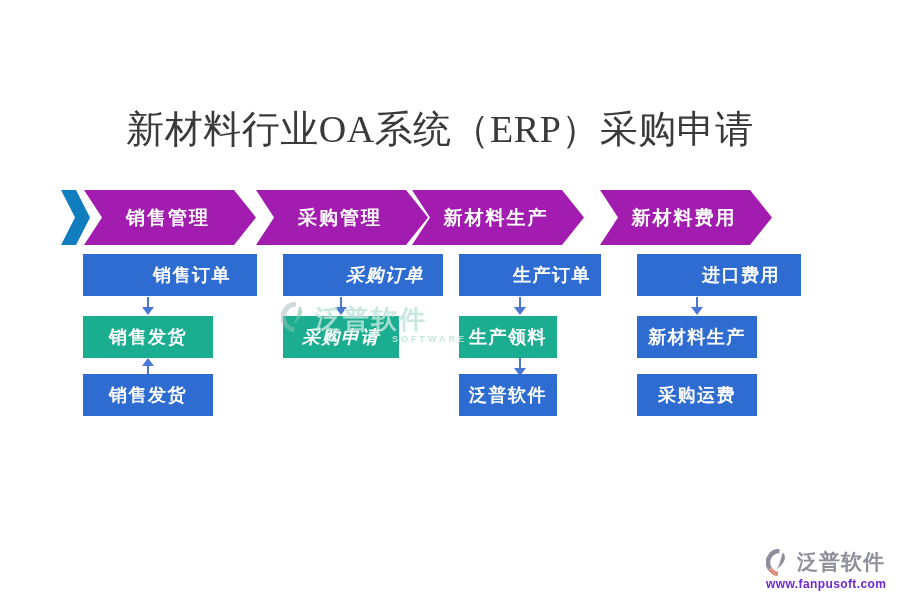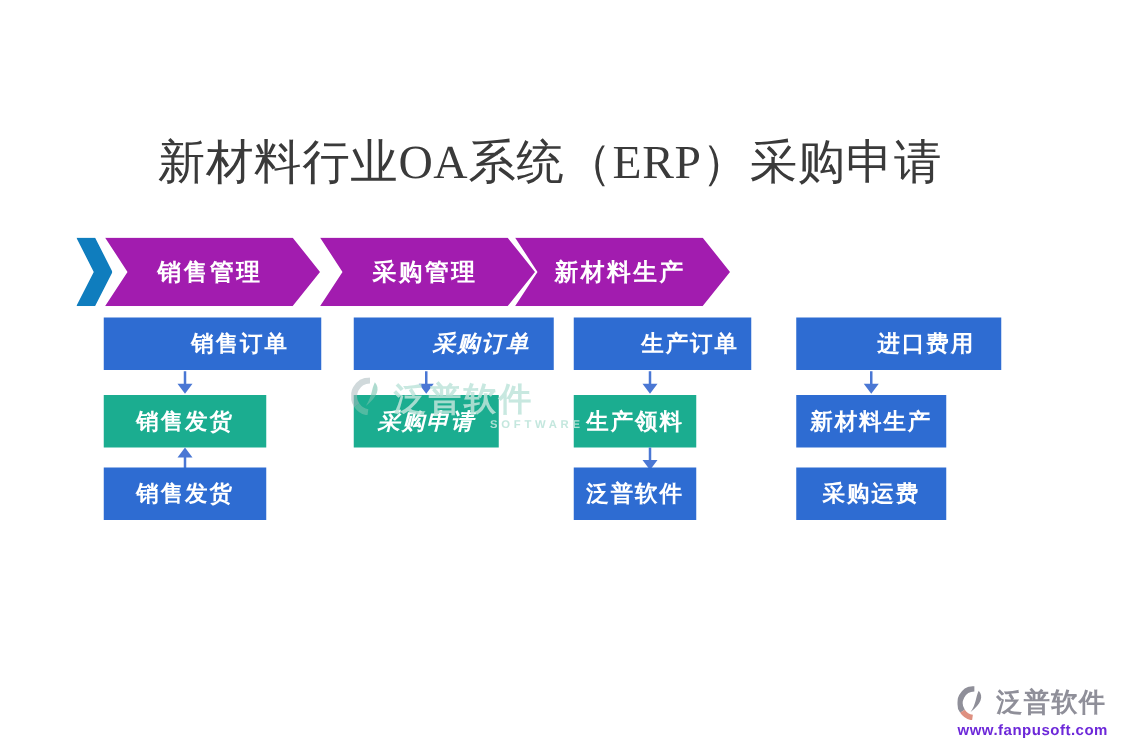--- a/index.html
+++ b/index.html
@@ -58,20 +58,23 @@
 
   <div class="banner banner--1">
     <span>销售管理</span>
   </div>
   <div class="banner banner--2">
     <span>采购管理</span>
   </div>
   <div class="banner banner--3">
     <span>新材料生产</span>
   </div>
+  <div class="banner banner--4">
+    <span>新材料费用</span>
+  </div>
 
   <div class="box box--blue c1 r1">销售订单</div>
   <div class="arrow arrow--down ac1 gap1">
       <span class="shaft"></span>
       <span class="head"></span>
     </div>
   <div class="box box--teal c1 r2">销售发货</div>
   <div class="arrow arrow--up ac1 gap2">
       <span class="shaft"></span>
       <span class="head"></span>

